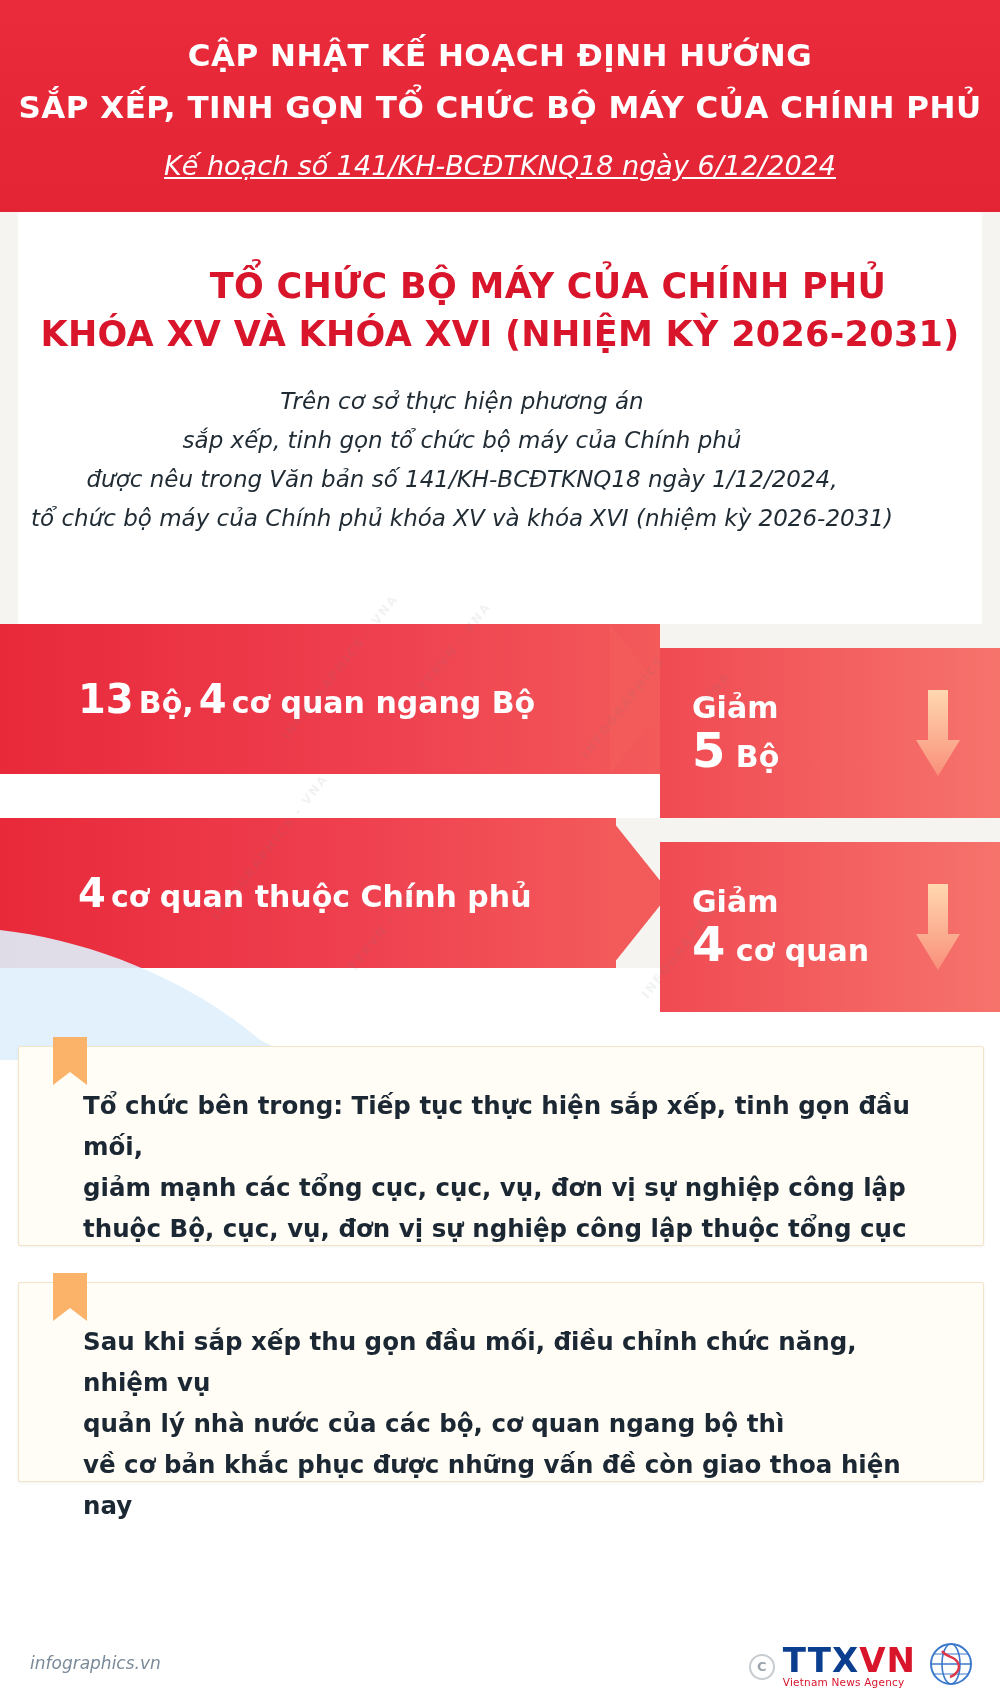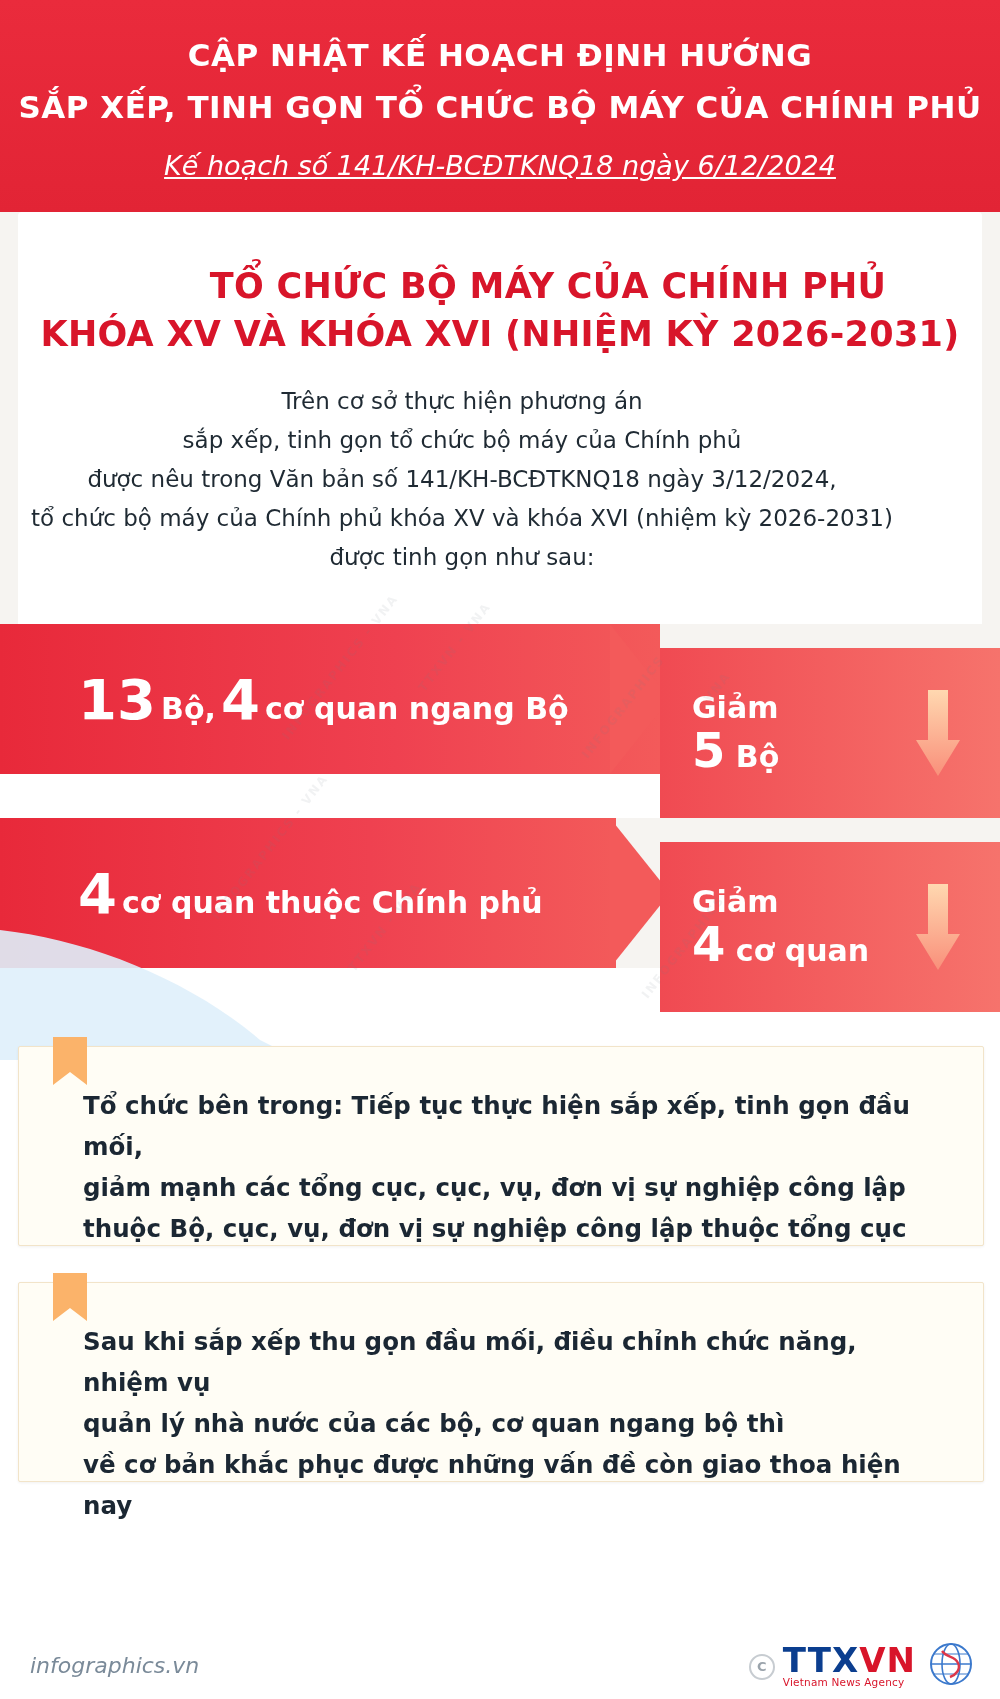--- a/index.html
+++ b/index.html
@@ -101,20 +101,21 @@
     line-height: 44px;
     letter-spacing: 0.3px;
   }
   .intro-body {
     position: absolute;
     top: 170px;
     left: 0;
     width: 888px;
     color: #1f2a33;
     font-size: 23px;
+    font-style: italic;
     line-height: 39px;
   }
 
   
   .band {
     position: absolute;
     left: 0;
   }
   .band-main {
     position: absolute;
@@ -125,21 +126,21 @@
   }
   .band-main-label {
     position: absolute;
     left: 78px;
     top: 50%;
     transform: translateY(-50%);
     color: #ffffff;
     white-space: nowrap;
   }
   .band-num {
-    font-size: 56px;
+    font-size: 40px;
     font-weight: bold;
     vertical-align: baseline;
   }
   .band-txt {
     font-size: 30px;
     font-weight: bold;
     margin-top: 46px;
   }
   .band-right {
     position: absolute;
@@ -218,21 +219,21 @@
     left: 0;
     bottom: 0;
     width: 1000px;
     height: 62px;
     background: #ffffff;
   }
   .footer-site {
     position: absolute;
     left: 30px;
     top: 16px;
-    font-size: 22px;
+    font-size: 17px;
     font-style: italic;
     color: #7a8a99;
   }
   .ttxvn {
     position: absolute;
     right: 28px;
     top: 8px;
     height: 44px;
     display: flex;
     align-items: center;
@@ -303,23 +304,22 @@
     <div class="header-title-2">SẮP XẾP, TINH GỌN TỔ CHỨC BỘ MÁY CỦA CHÍNH PHỦ</div>
     <div class="header-sub">Kế hoạch số 141/KH-BCĐTKNQ18 ngày 6/12/2024</div>
   </div>
 
   <div class="intro">
     <div class="intro-h1">TỔ CHỨC BỘ MÁY CỦA CHÍNH PHỦ</div>
     <div class="intro-h2">KHÓA XV VÀ KHÓA XVI (NHIỆM KỲ 2026-2031)</div>
     <div class="intro-body">
       <div>Trên cơ sở thực hiện phương án</div>
       <div>sắp xếp, tinh gọn tổ chức bộ máy của Chính phủ</div>
-      <div>được nêu trong Văn bản số 141/KH-BCĐTKNQ18 ngày 3/12/2024,</div>
+      <div>được nêu trong Văn bản số 141/KH-BCĐTKNQ18 ngày 1/12/2024,</div>
       <div>tổ chức bộ máy của Chính phủ khóa XV và khóa XVI (nhiệm kỳ 2026-2031)</div>
-      <div>được tinh gọn như sau:</div>
     </div>
   </div>
 
   <svg class="bg-swoosh" style="left:0; top:620px; width:420px; height:460px;" viewBox="0 0 420 460">
     <path d="M0 170 C110 150 230 210 300 280 C350 330 390 400 420 460 L0 460 Z" fill="#dff0fb" opacity="0.85"></path>
     <path d="M0 240 C90 230 190 280 250 340 C290 380 320 420 340 460 L0 460 Z" fill="#ffffff" opacity="0.55"></path>
   </svg>
 
   <div class="band" style="top:624px; width:1000px; height:150px;">
     <div class="band-main" style="width:660px;">

